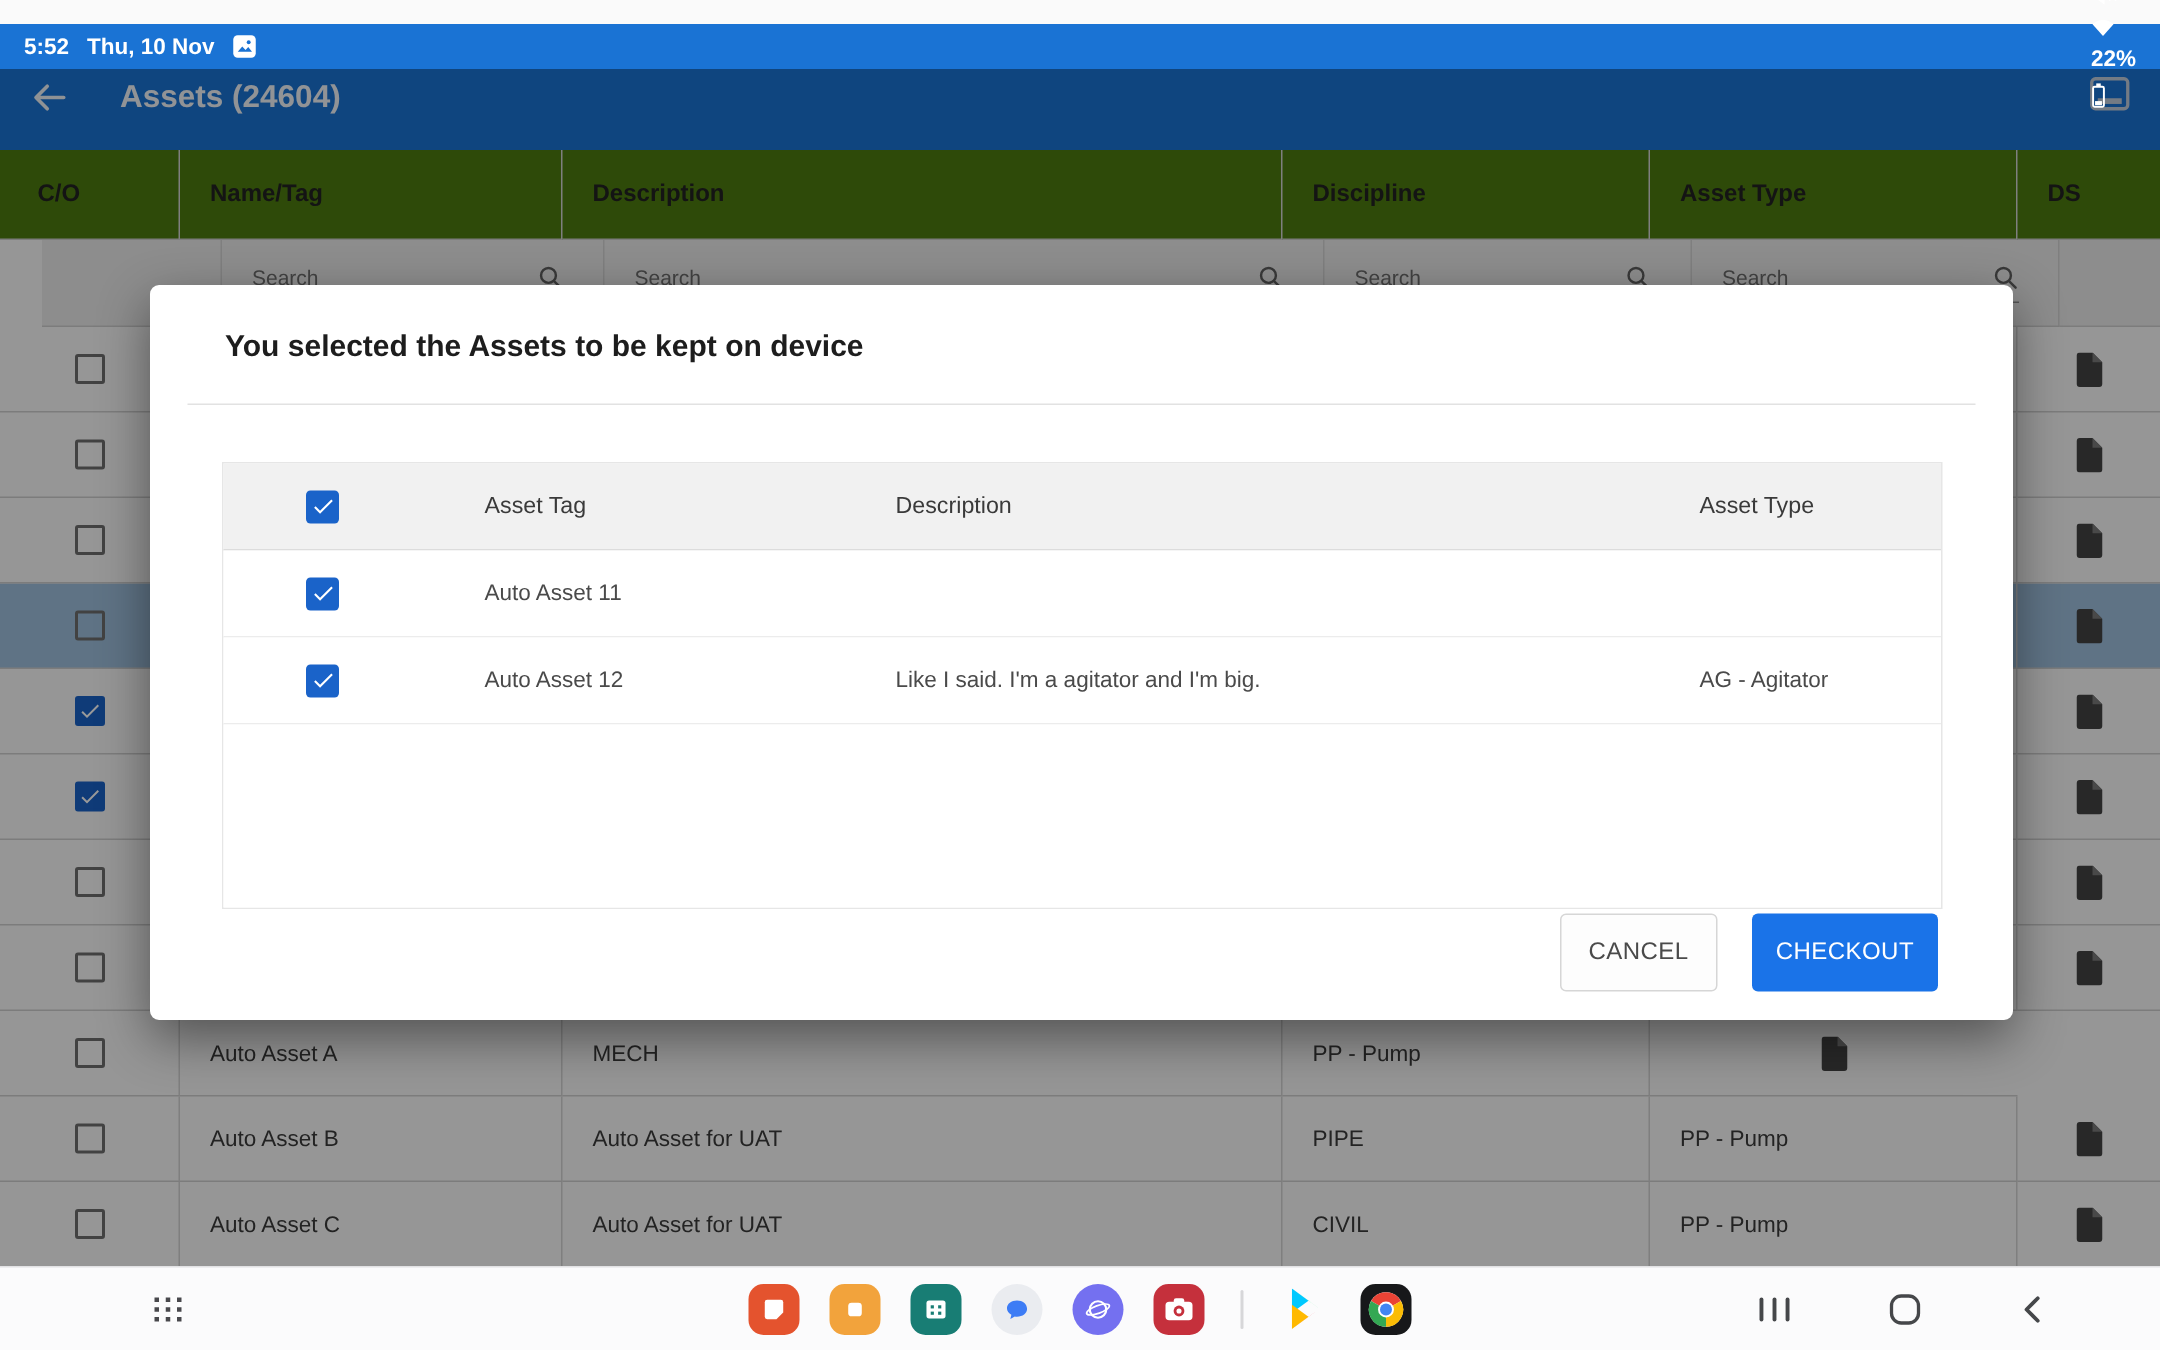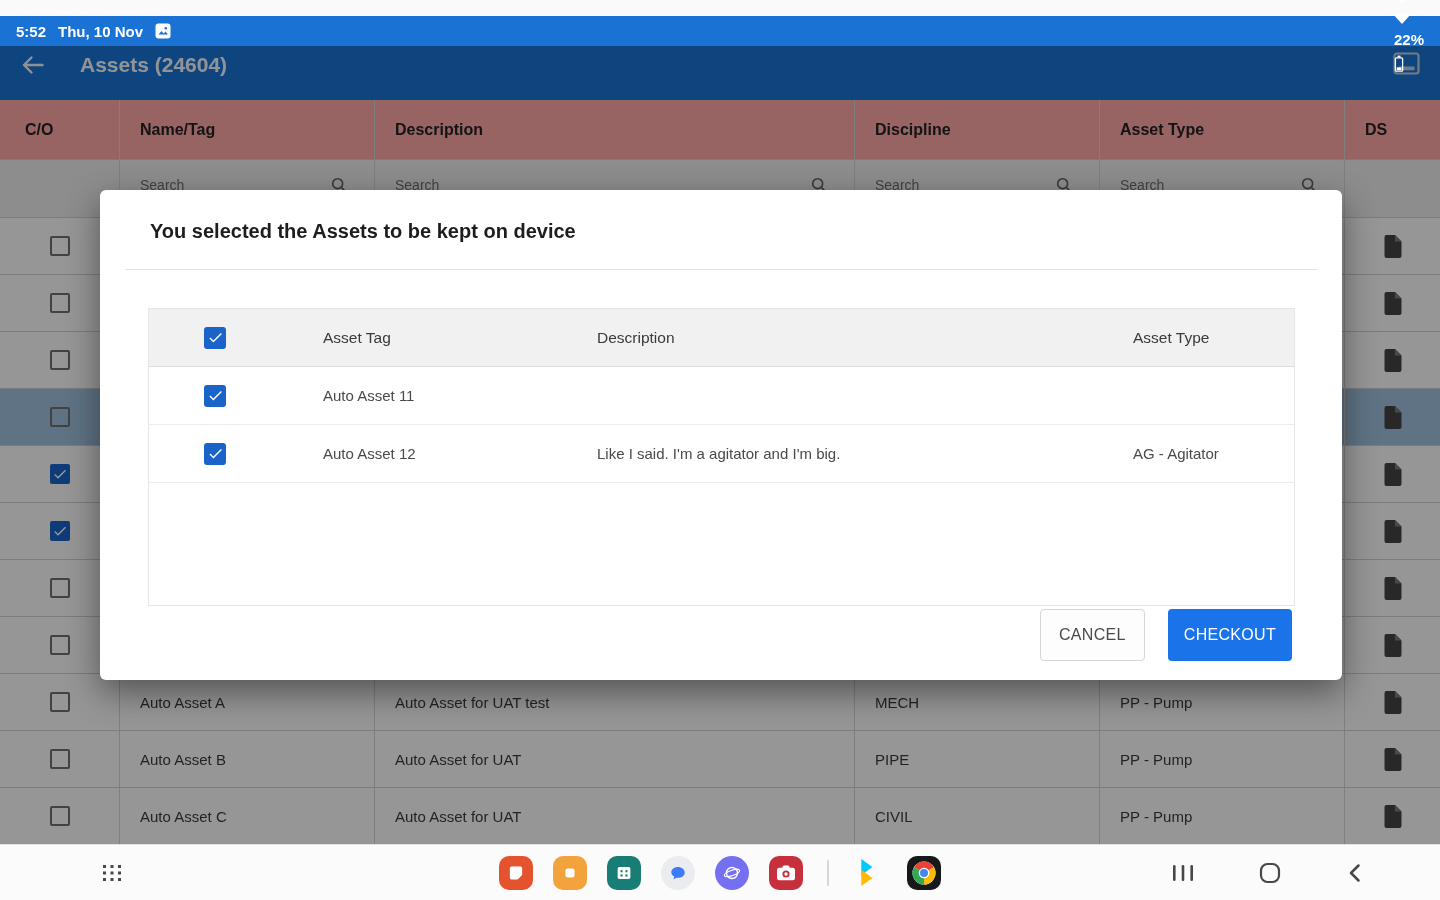--- a/index.html
+++ b/index.html
@@ -18,24 +18,24 @@
   .app-bar{height:70px;background:var(--appbar-blue,#1a73d4);display:flex;align-items:center;
     padding:0 20px;box-sizing:border-box;}
   .app-title{color:#f2f6fa;font-size:21px;font-weight:bold;margin-left:34px;}
   .app-bar-right{margin-left:auto;}
 
   
   .t-row{display:grid;grid-template-columns:120px 255px 480px 245px 245px 95px;}
   .cell{display:flex;align-items:center;padding-left:20px;box-sizing:border-box;
     border-right:1px solid #d4d4d4;border-bottom:1px solid #cfcfcf;overflow:hidden;white-space:nowrap;}
   .cell:last-child{border-right:none;}
-  .t-head{height:60px;background:#fca5a5;}
+  .t-head{height:60px;background:#4d7c0f;}
   .t-head .cell{font-size:16px;font-weight:bold;color:#222;}
   .t-head .cell:first-child{padding-left:25px;}
-  .t-search{height:58px;background:#ececec;}
+  .t-search{height:58px;background:#ececec;margin-left:28px;}
   .t-search .cell{align-items:flex-start;padding-top:9px;}
   .search-box{display:flex;align-items:center;width:calc(100% - 26px);height:32px;
     border-bottom:1px solid #8f8f8f;}
   .search-box .ph{font-size:14px;color:#6e6e6e;}
   .search-box svg{margin-left:auto;}
   .t-data{height:57px;background:#fafafa;}
   .t-data .cell{font-size:15px;color:#3b3b3b;}
   .t-data.highlight{background:var(--row-highlight,#9fc0de);}
   .cb-cell,.ds-cell{justify-content:center;padding-left:0;}
   .cb{width:20px;height:20px;border:2px solid #6f6f6f;border-radius:2px;box-sizing:border-box;
@@ -328,21 +328,20 @@
     </div>
   </div>
 
   <div class="t-row t-data">
     <div class="cell cb-cell">
       <span class="cb">
         
       </span>
     </div>
     <div class="cell">Auto Asset A</div>
-    <div class="cell">Auto Asset for UAT test</div>
     <div class="cell">MECH</div>
     <div class="cell">PP - Pump</div>
     <div class="cell ds-cell">
       <svg width="19" height="23" viewBox="0 0 19 23">
         <path d="M3.5 0 H12 l6.5 6.5 V21 a2 2 0 0 1 -2 2 H3.5 a2 2 0 0 1 -2 -2 V2 a2 2 0 0 1 2 -2 Z" fill="#434343"></path>
         <path d="M12 0 l6.5 6.5 H12 Z" fill="#7a7a7a"></path>
       </svg>
     </div>
   </div>
 

